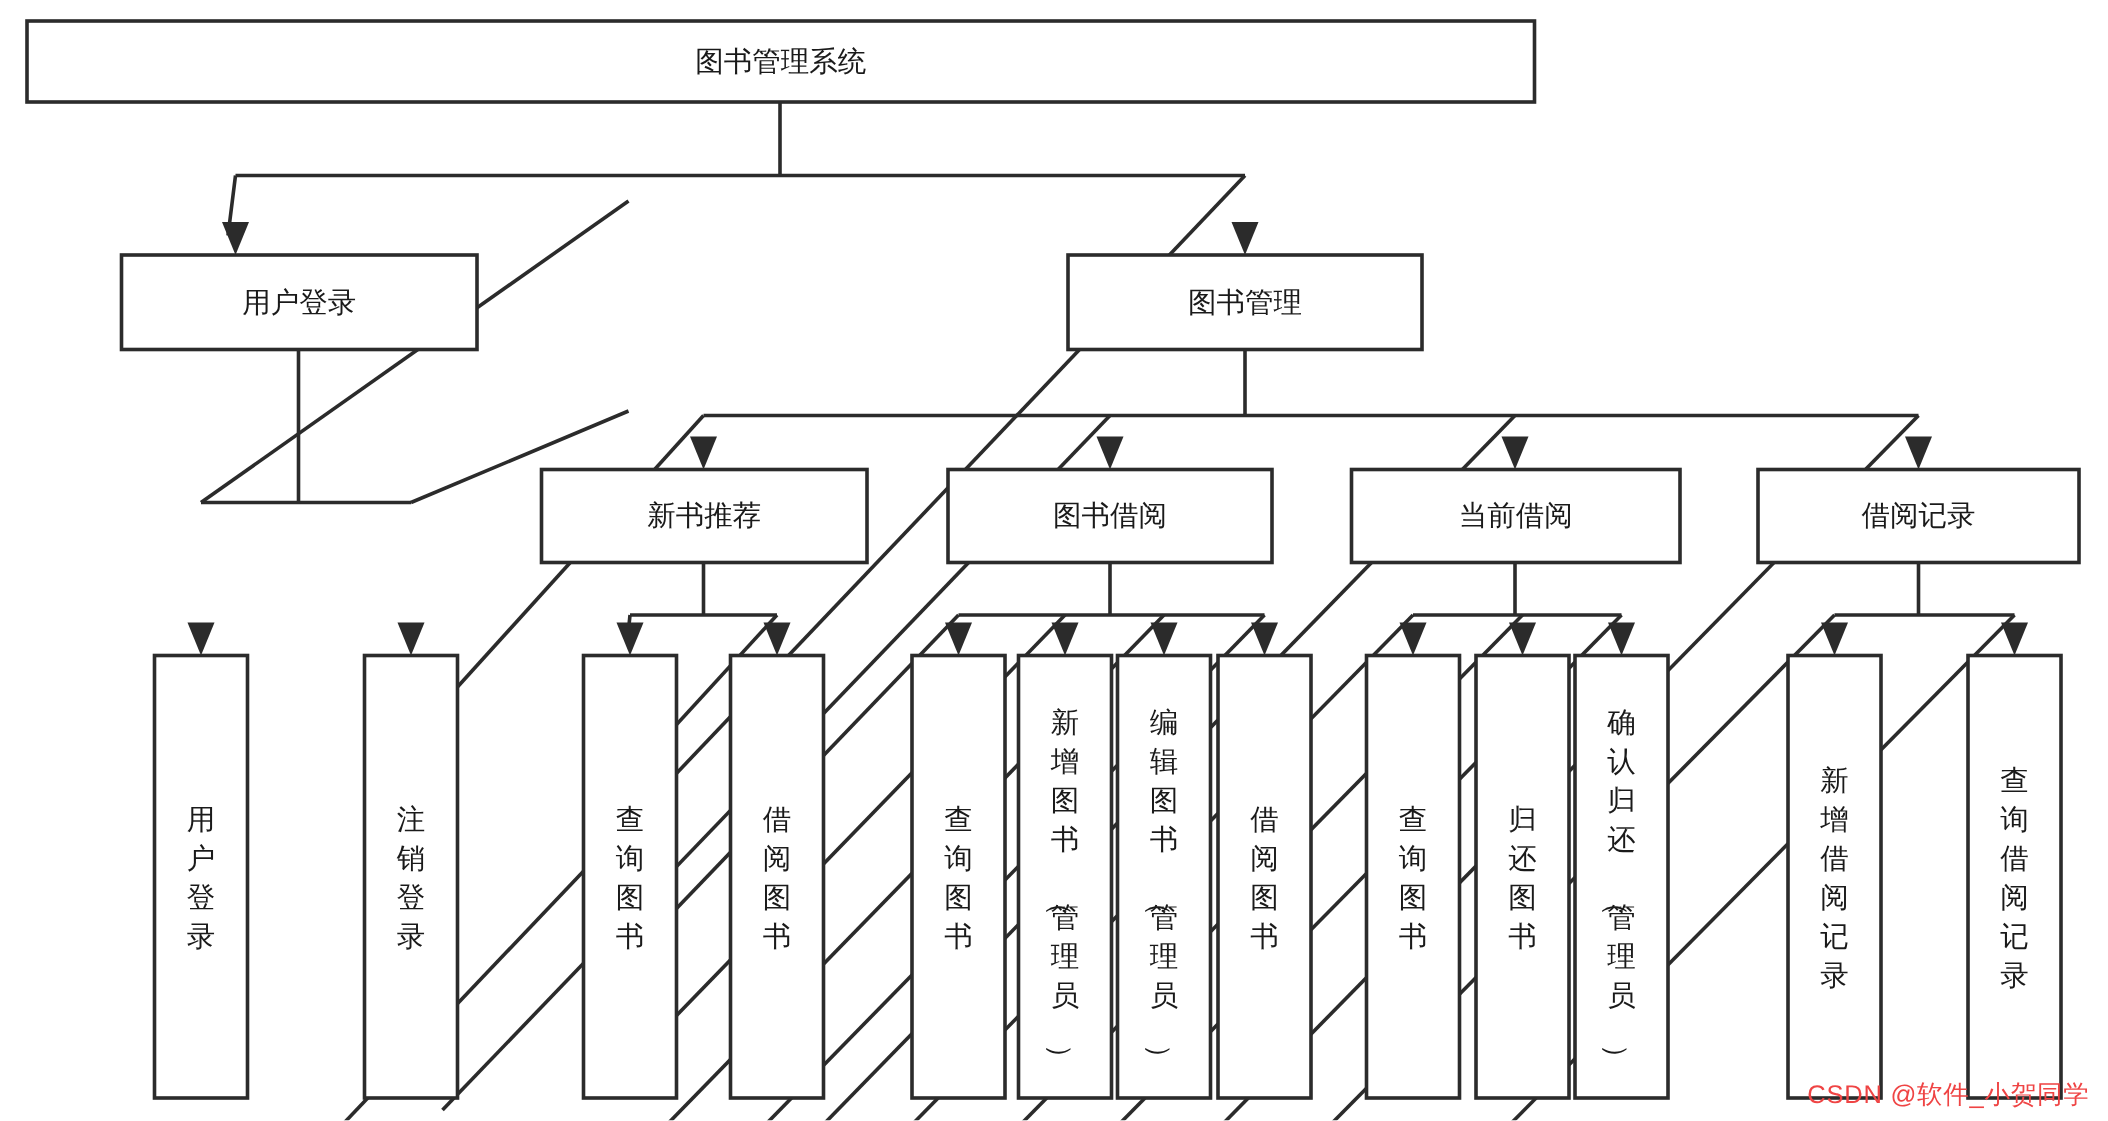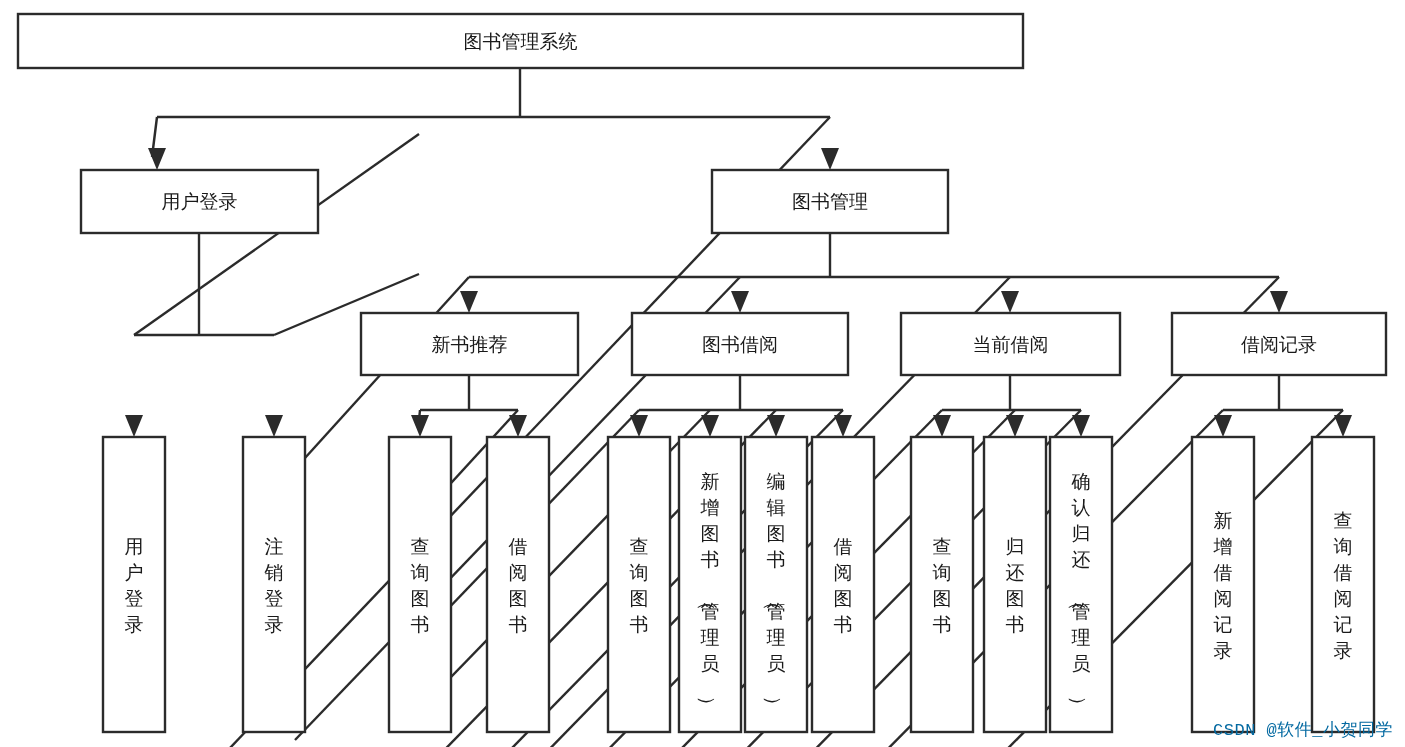--- a/index.html
+++ b/index.html
@@ -50,23 +50,23 @@
   .node-label-vert {
     font-family: "DejaVu Sans", "Liberation Sans", sans-serif;
     font-size: 19px;
     fill: #1a1a1a;
     text-anchor: middle;
   }
   .watermark {
     position: absolute;
     right: 12px;
     bottom: 6px;
-    font-family: Liberation Mono, monospace;
+    font-family: Liberation Sans, sans-serif;
     font-size: 17px;
-    color: #0369a1;
+    color: #ef4444;
     letter-spacing: 0.5px;
     white-space: nowrap;
     pointer-events: none;
     user-select: none;
   }
 </style>
 </head>
 <body>
 
 <div id="diagram-root">

